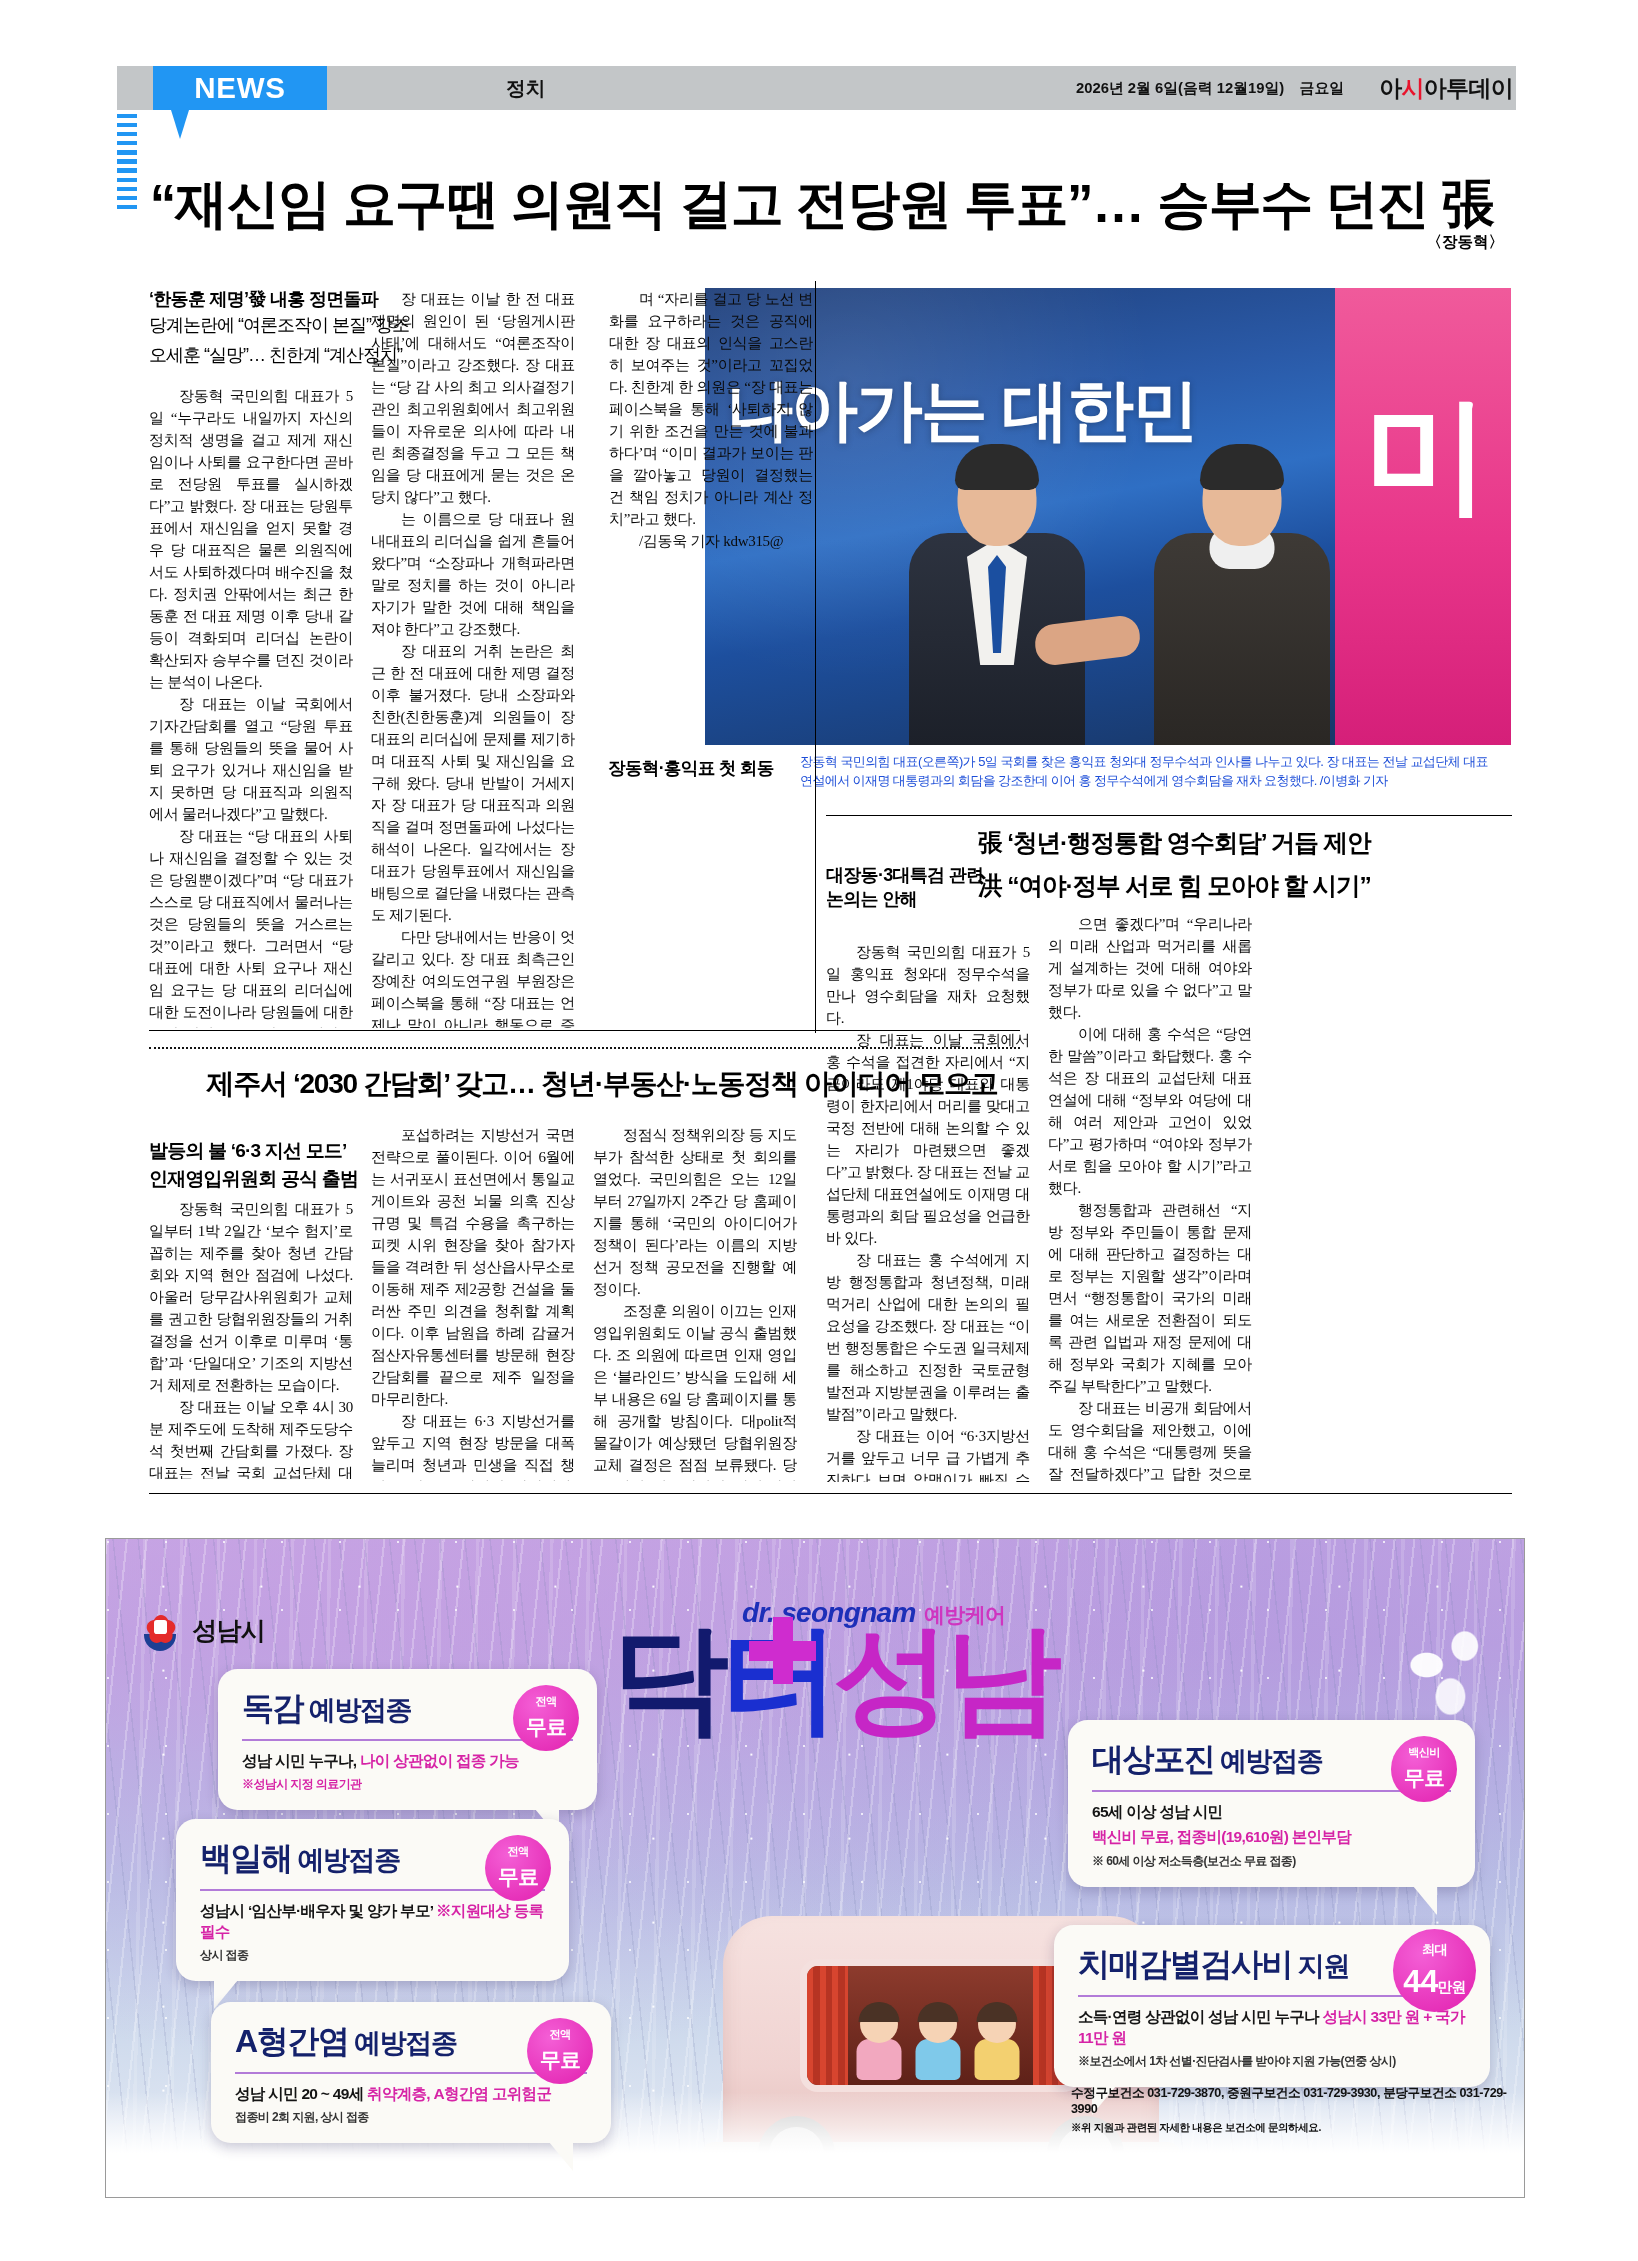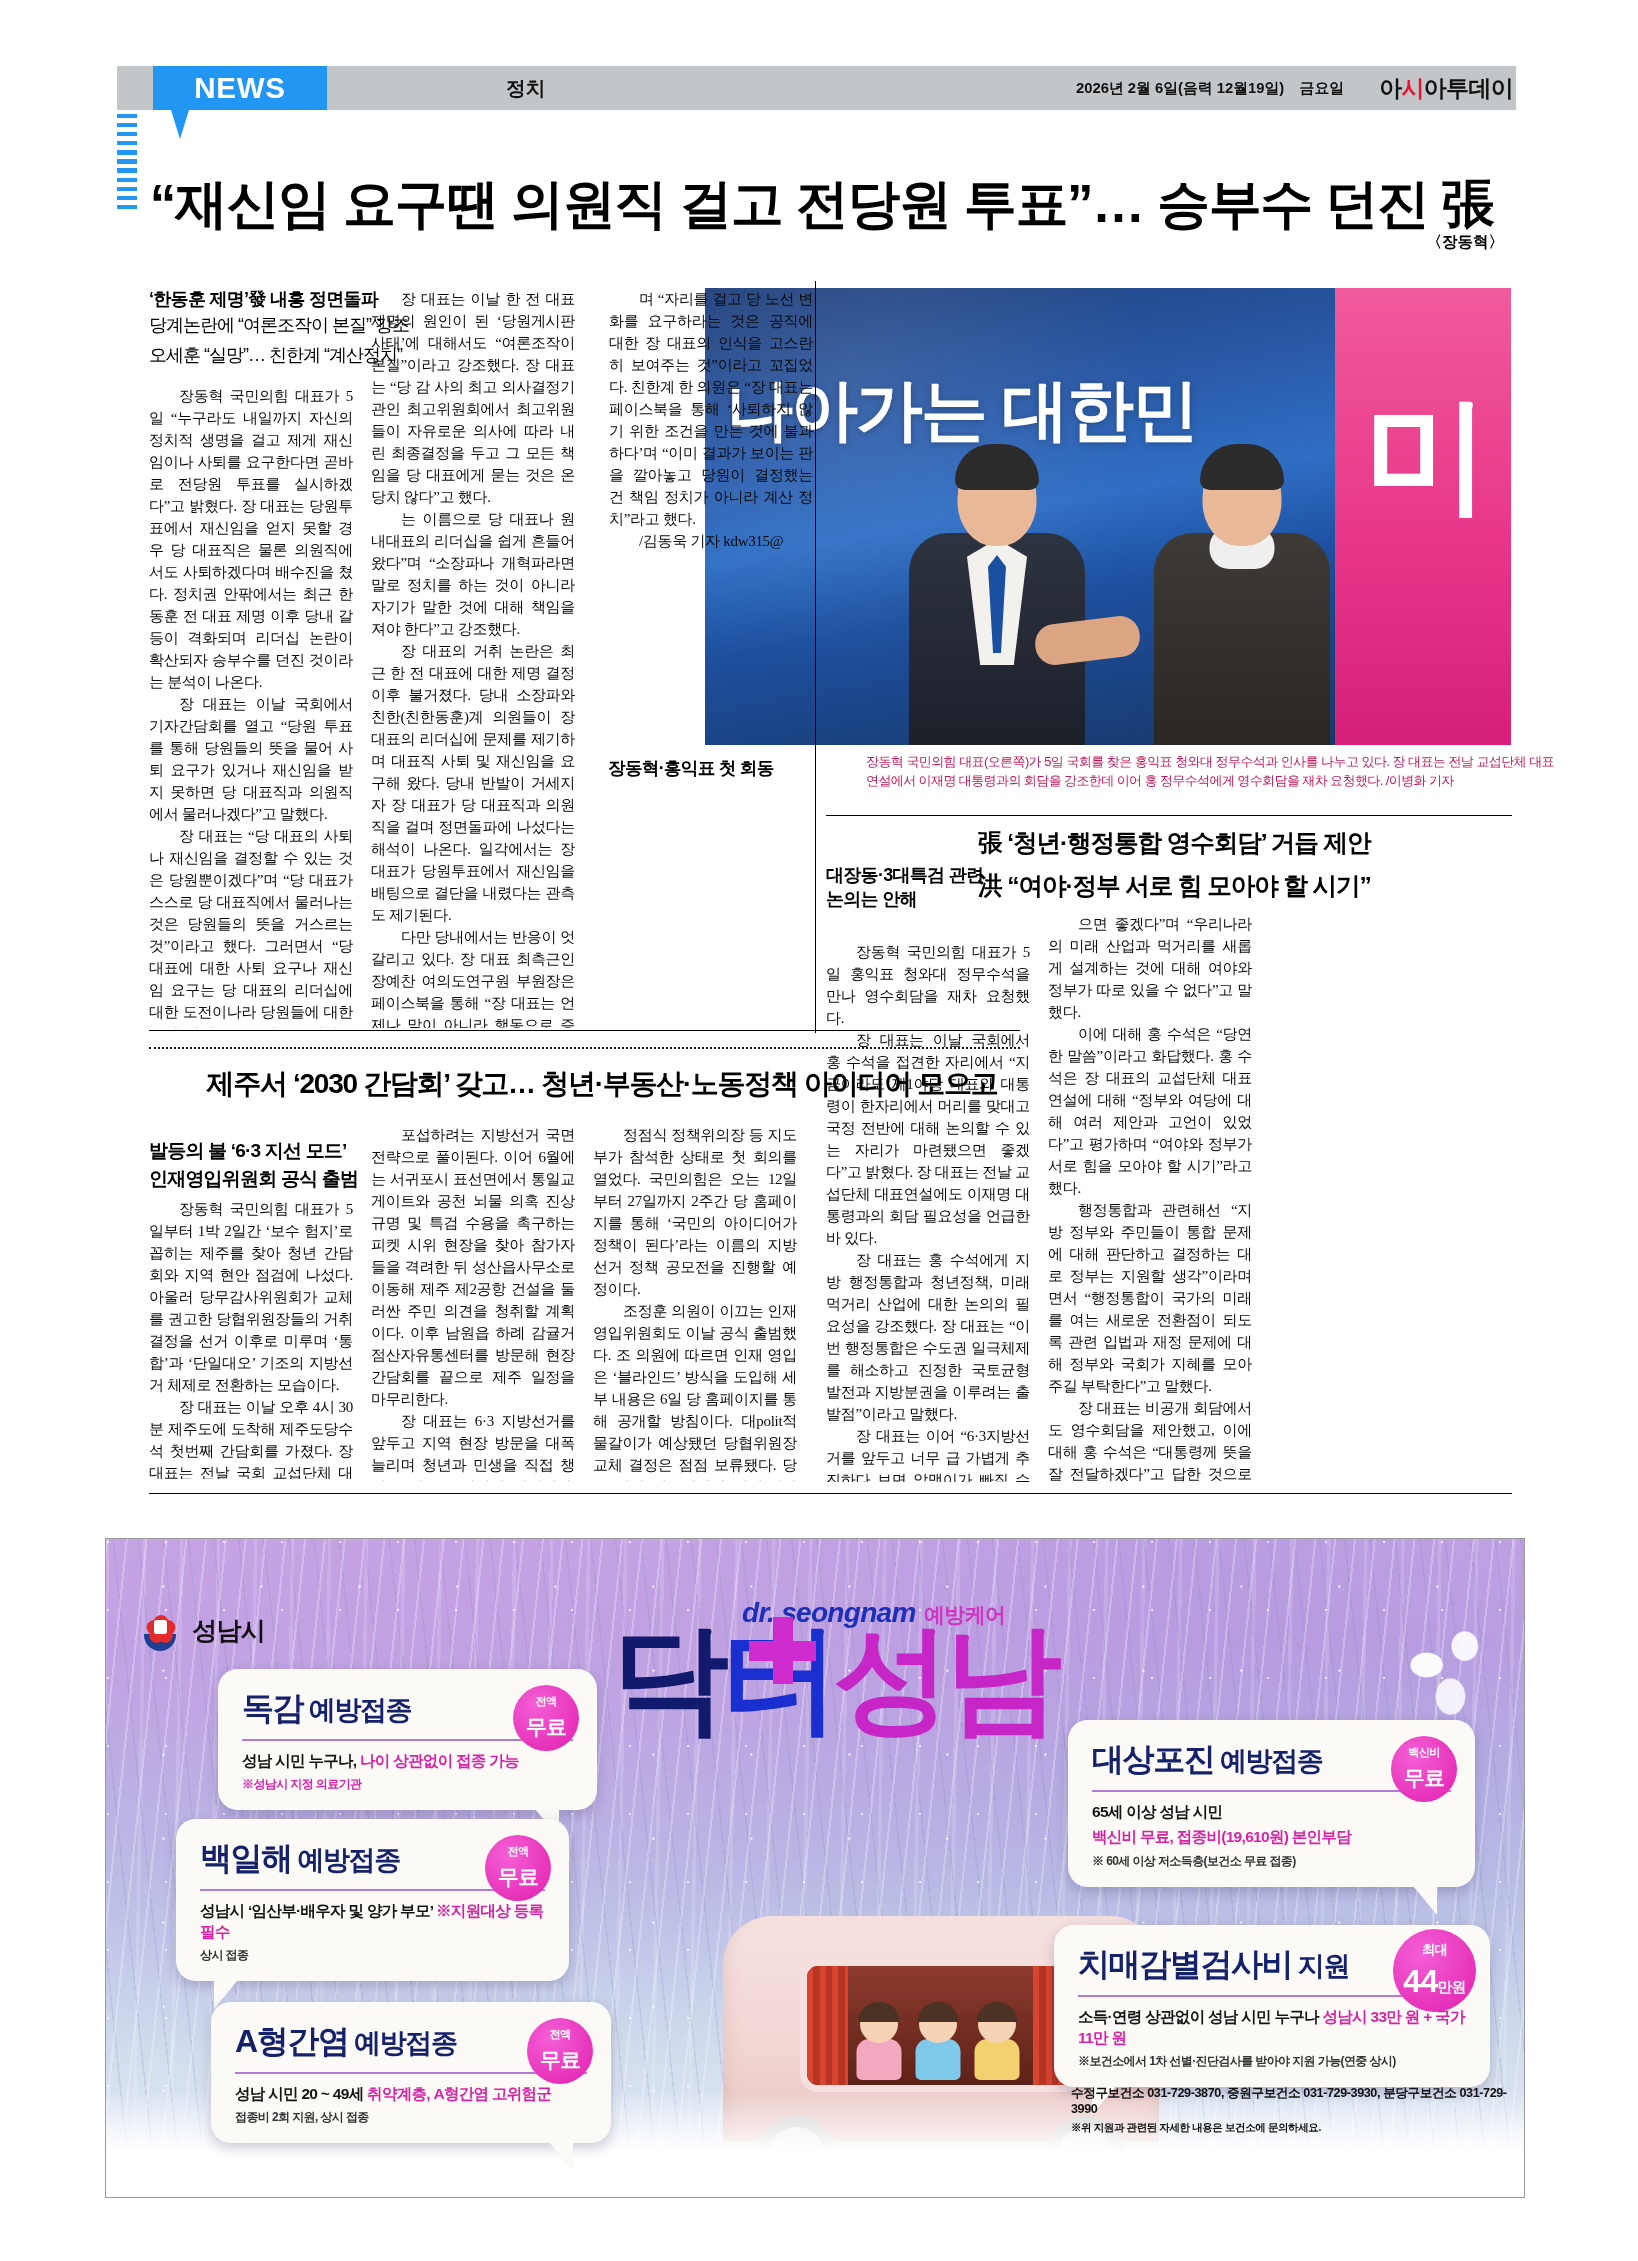--- a/index.html
+++ b/index.html
@@ -305,28 +305,28 @@
     left: 608px;
     top: 756px;
     font-family: "Liberation Sans", sans-serif;
     font-weight: bold;
     font-size: 17.6px;
     letter-spacing: -0.7px;
     color: #000;
   }
   .photo-caption-body {
     position: absolute;
-    left: 866px;
+    left: 800px;
     top: 752px;
     width: 688px;
     font-family: "Liberation Sans", sans-serif;
     font-size: 13px;
     line-height: 19px;
     letter-spacing: -0.6px;
-    color: #be185d;
+    color: #1d4ed8;
     text-align: justify;
   }
 
   
   .sub-headline {
     position: absolute;
     left: 978px;
     top: 826px;
     width: 534px;
     font-family: "Liberation Sans", sans-serif;

